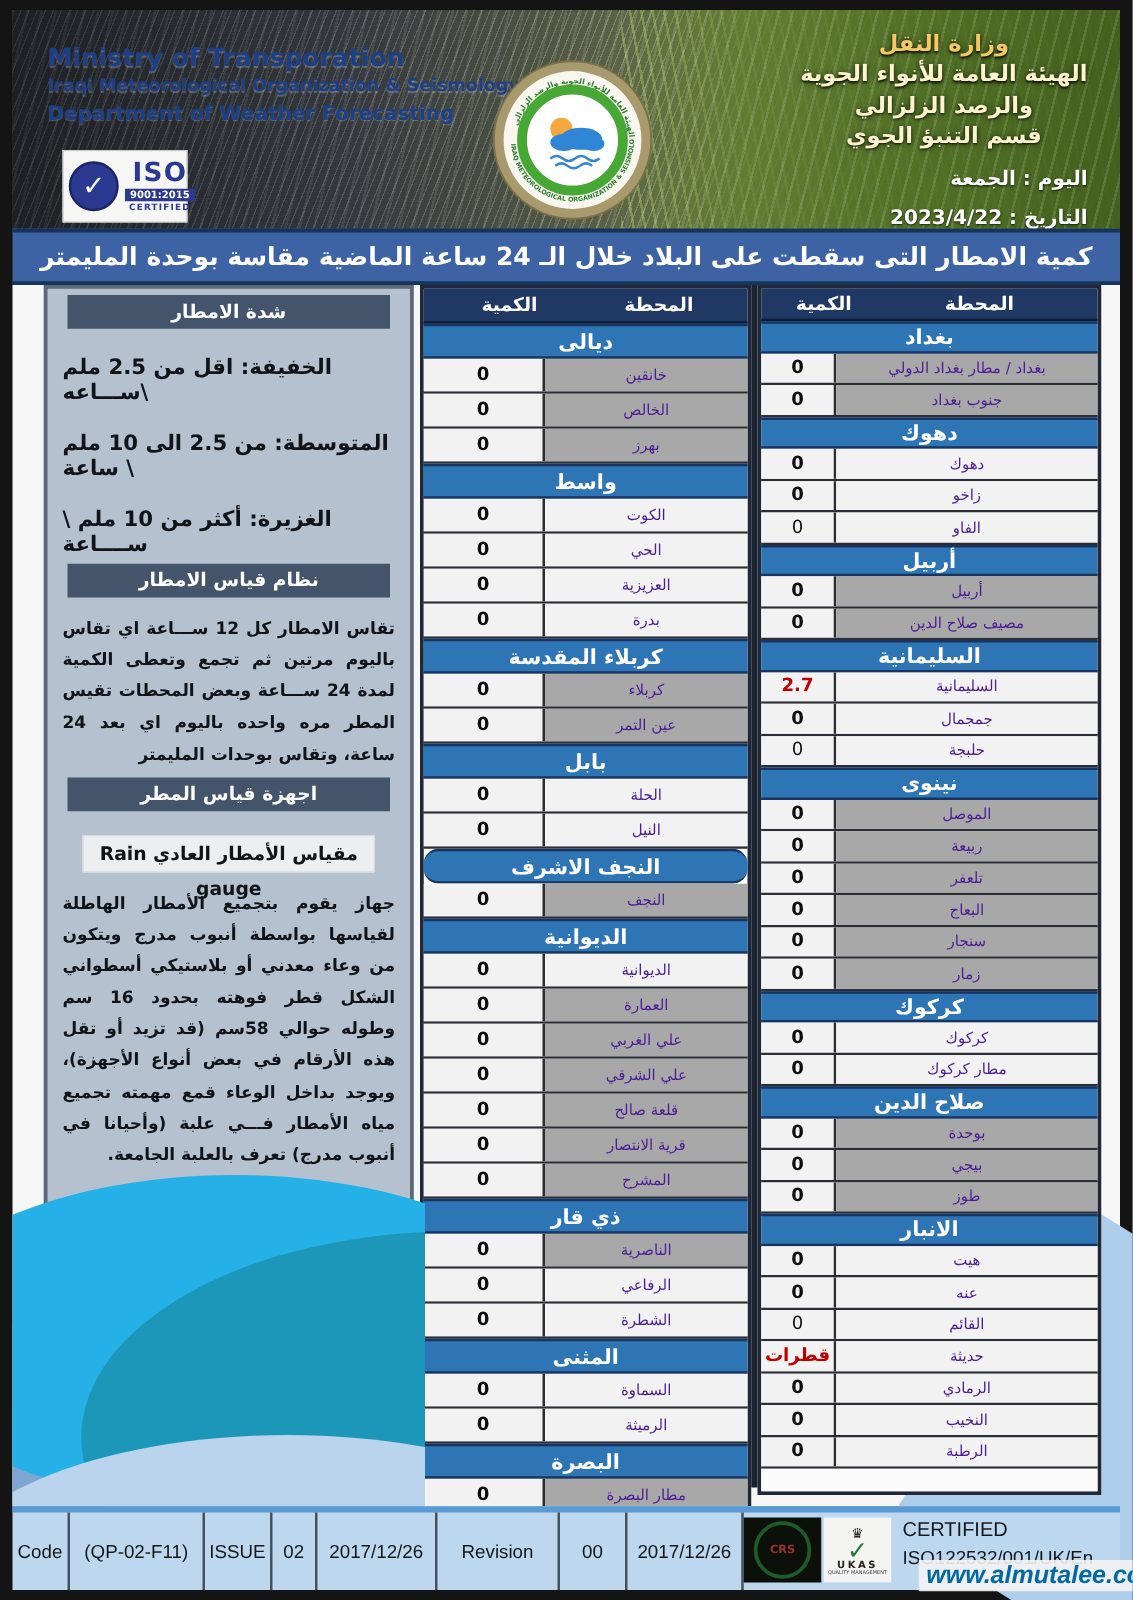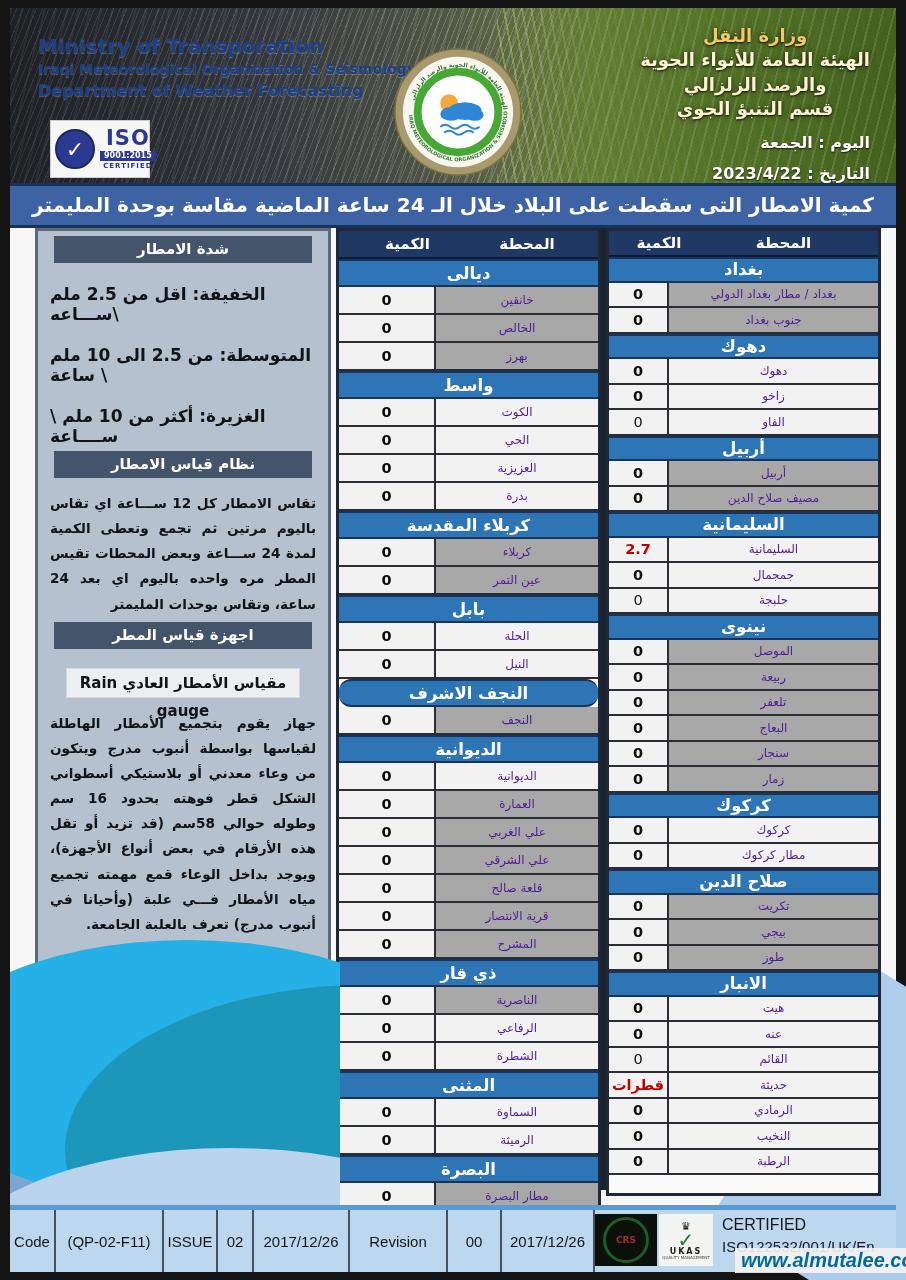--- a/index.html
+++ b/index.html
@@ -400,21 +400,21 @@
         <div class="c-q">0</div>
         <div class="c-s shade-white">كركوك</div>
       </div>
       <div class="t-row" style="height: 25.5px;">
         <div class="c-q">0</div>
         <div class="c-s shade-white">مطار كركوك</div>
       </div>
       <div class="t-group" style="height: 25.5px;">صلاح الدين</div>
       <div class="t-row" style="height: 25.5px;">
         <div class="c-q">0</div>
-        <div class="c-s shade-grey">تكريت</div>
+        <div class="c-s shade-grey">بوحدة</div>
       </div>
       <div class="t-row" style="height: 25.5px;">
         <div class="c-q">0</div>
         <div class="c-s shade-grey">بيجي</div>
       </div>
       <div class="t-row" style="height: 25.5px;">
         <div class="c-q">0</div>
         <div class="c-s shade-grey">طوز</div>
       </div>
       <div class="t-group" style="height: 25.5px;">الانبار</div>

